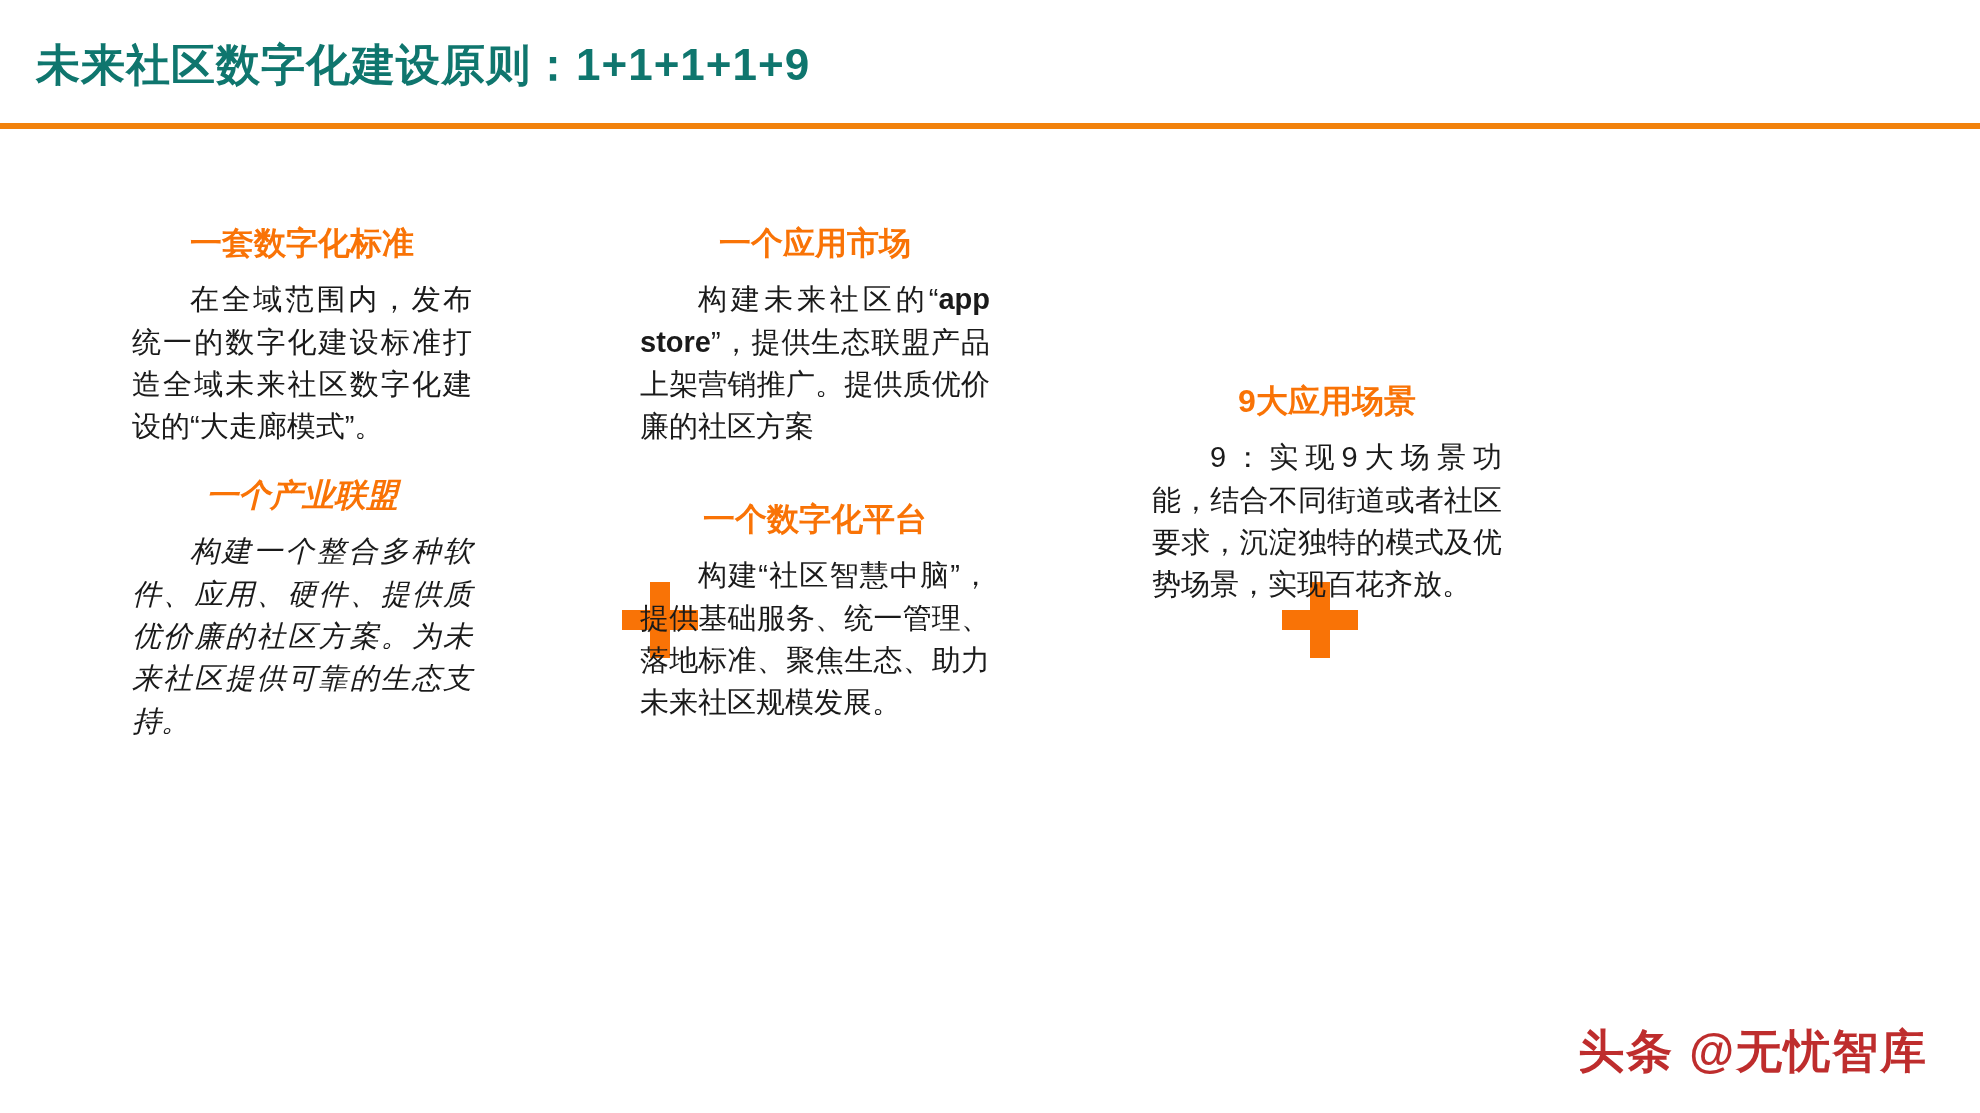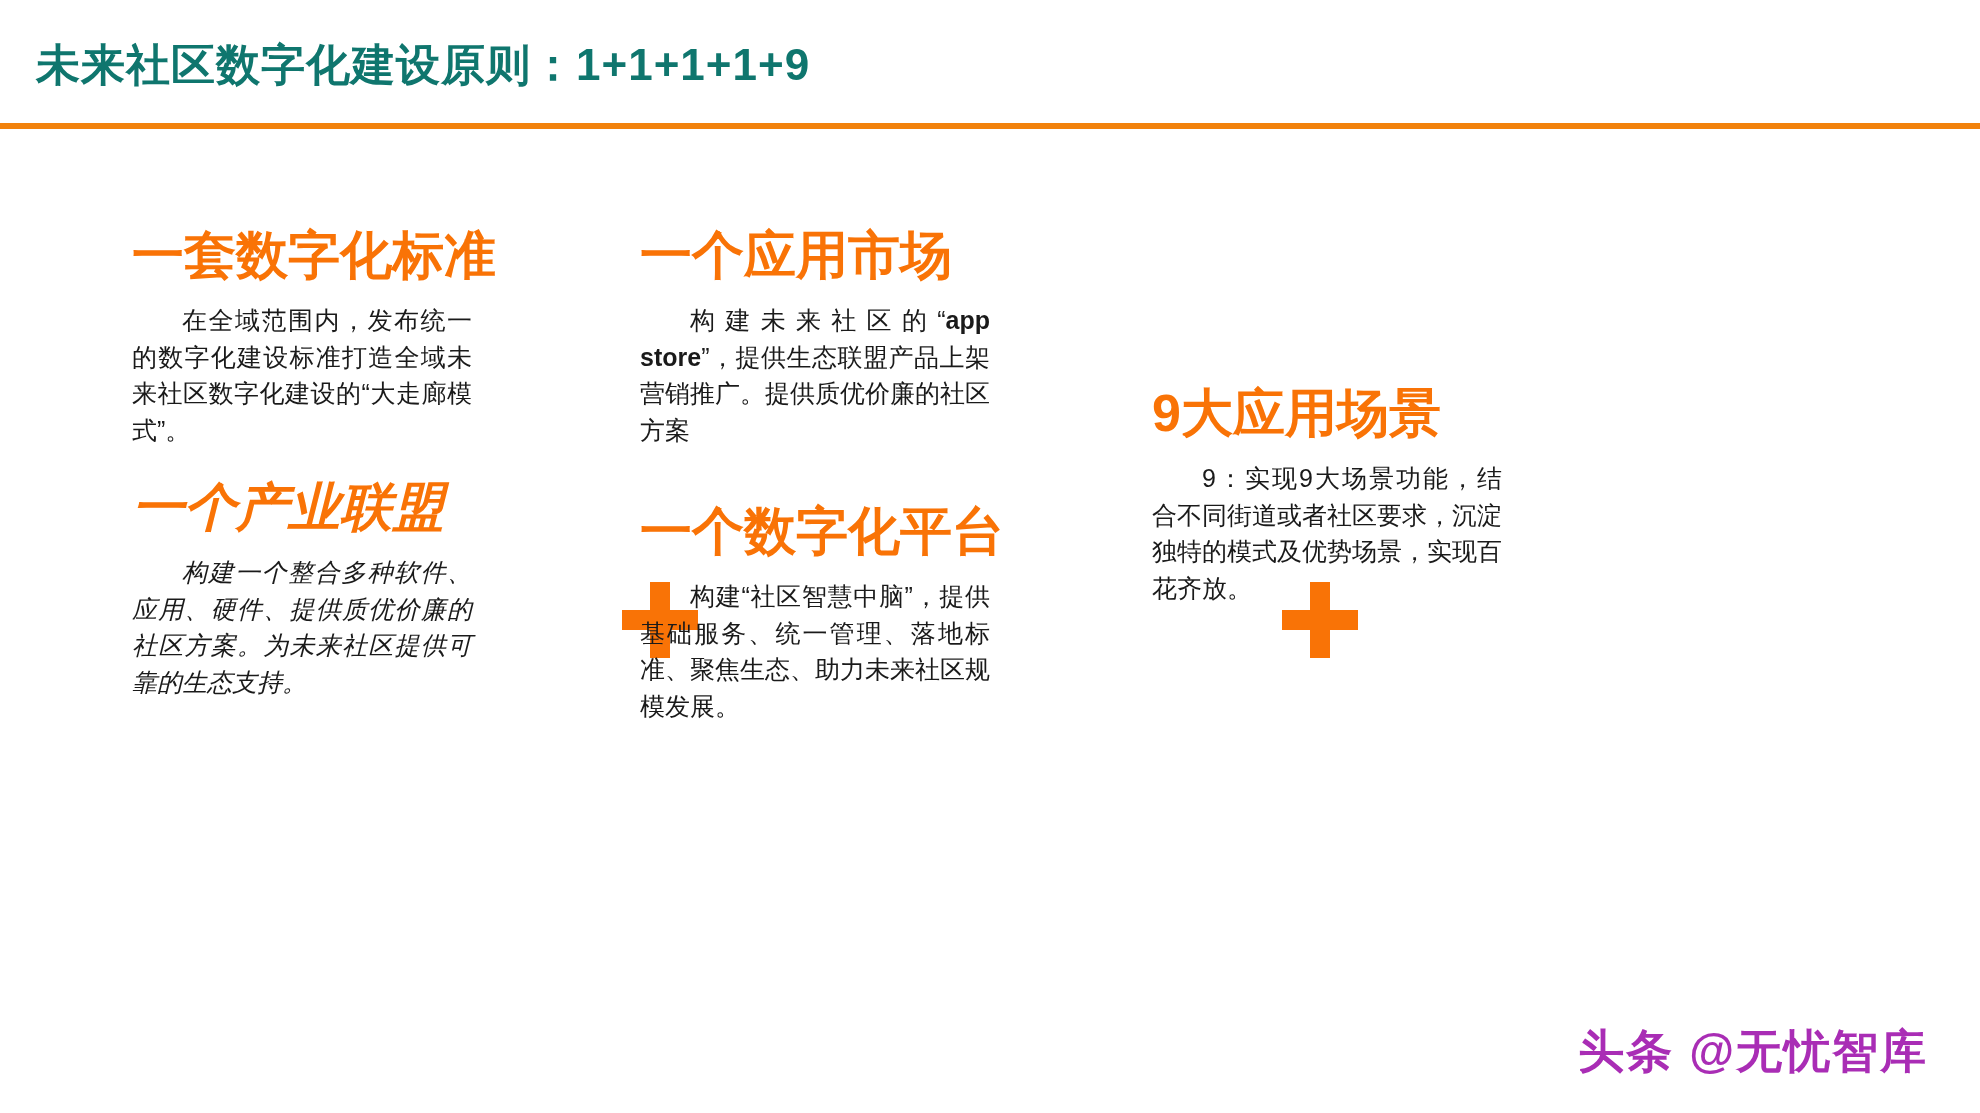--- a/index.html
+++ b/index.html
@@ -42,29 +42,30 @@
     height: 6px;
     background: #F2820C;
   }
 
   
   .block {
     position: absolute;
   }
 
   .block-heading {
-    font-size: 52px;
+    font-size: 32px;
     font-weight: bold;
     color: #F97306;
+    text-align: center;
     line-height: 1.2;
     white-space: nowrap;
   }
 
   .block-body {
-    font-size: 25px;
+    font-size: 29px;
     line-height: 1.46;
     color: #1a1a1a;
     text-align: justify;
     text-indent: 2em;
     margin-top: 16px;
   }
 
   .block-body b {
     font-weight: bold;
   }
@@ -111,21 +112,21 @@
   #plus-left  { left: 622px;  top: 582px; }
   #plus-right { left: 1282px; top: 582px; }
 
   
   #watermark {
     position: absolute;
     right: 52px;
     bottom: 30px;
     font-size: 46px;
     font-weight: bold;
-    color: #a21caf;
+    color: #b91c1c;
     opacity: 0.92;
     letter-spacing: 2px;
     white-space: nowrap;
   }
 </style>
 </head>
 <body>
 
 <div id="slide">
 

